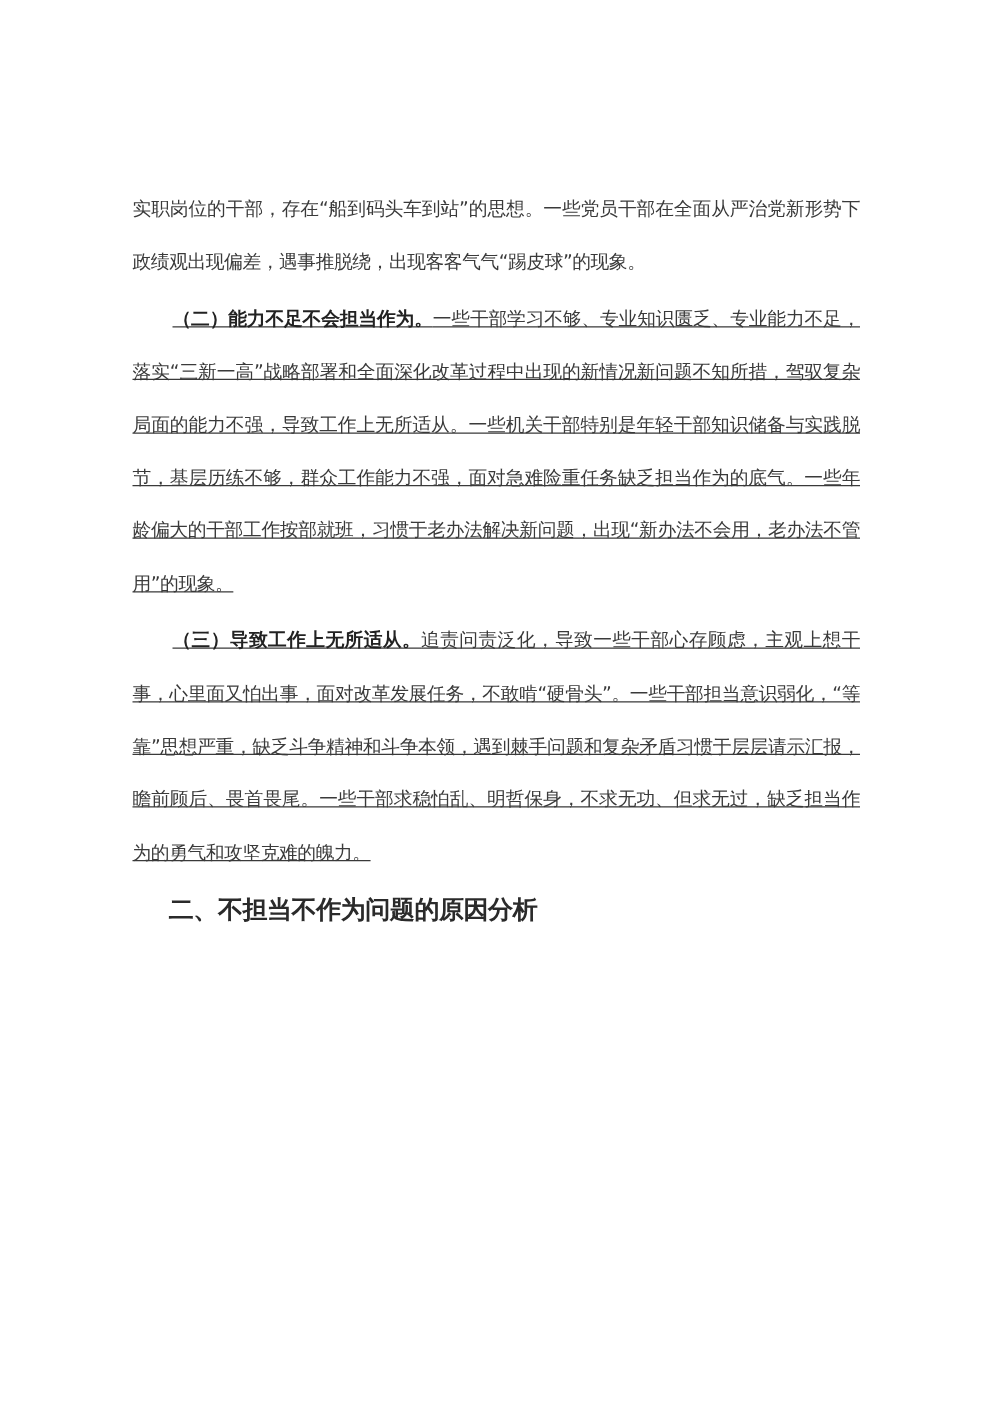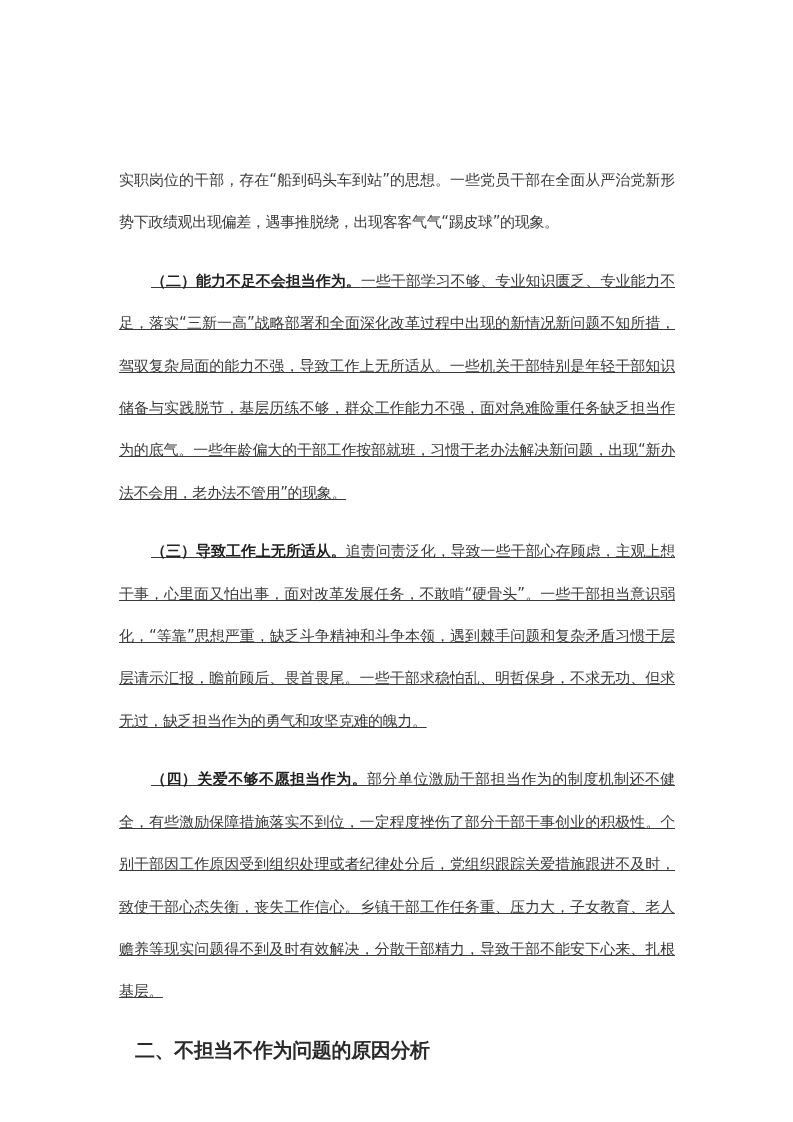--- a/index.html
+++ b/index.html
@@ -20,21 +20,21 @@
       top: 143px;
       width: 588px;
       color: #3a3a3a;
       font-size: 15px;
       line-height: 42.4px;
       letter-spacing: -0.35px;
       text-align: justify;
       text-justify: inter-character;
     }
     .para {
-      margin: 16px;
+      margin: 3px;
       padding: 0;
     }
     .para.indent {
       text-indent: 32px;
       text-decoration: underline;
     }
     .lead {
       font-weight: bold;
       color: #222222;
     }
@@ -58,19 +58,16 @@
   </p>
 
   <p class="para indent">
     <span class="lead">（二）能力不足不会担当作为。</span><span>一些干部学习不够、专业知识匮乏、专业能力不足，落实“三新一高”战略部署和全面深化改革过程中出现的新情况新问题不知所措，驾驭复杂局面的能力不强，导致工作上无所适从。一些机关干部特别是年轻干部知识储备与实践脱节，基层历练不够，群众工作能力不强，面对急难险重任务缺乏担当作为的底气。一些年龄偏大的干部工作按部就班，习惯于老办法解决新问题，出现“新办法不会用，老办法不管用”的现象。</span>
   </p>
 
   <p class="para indent">
     <span class="lead">（三）导致工作上无所适从。</span><span>追责问责泛化，导致一些干部心存顾虑，主观上想干事，心里面又怕出事，面对改革发展任务，不敢啃“硬骨头”。一些干部担当意识弱化，“等靠”思想严重，缺乏斗争精神和斗争本领，遇到棘手问题和复杂矛盾习惯于层层请示汇报，瞻前顾后、畏首畏尾。一些干部求稳怕乱、明哲保身，不求无功、但求无过，缺乏担当作为的勇气和攻坚克难的魄力。</span>
   </p>
 
-  <p class="para indent">
-    <span class="lead">（四）关爱不够不愿担当作为。</span><span>部分单位激励干部担当作为的制度机制还不健全，有些激励保障措施落实不到位，一定程度挫伤了部分干部干事创业的积极性。个别干部因工作原因受到组织处理或者纪律处分后，党组织跟踪关爱措施跟进不及时，致使干部心态失衡，丧失工作信心。乡镇干部工作任务重、压力大，子女教育、老人赡养等现实问题得不到及时有效解决，分散干部精力，导致干部不能安下心来、扎根基层。</span>
-  </p>
 
   <p class="section-heading">二、不担当不作为问题的原因分析</p>
 
 </div>
 
 </body></html>

